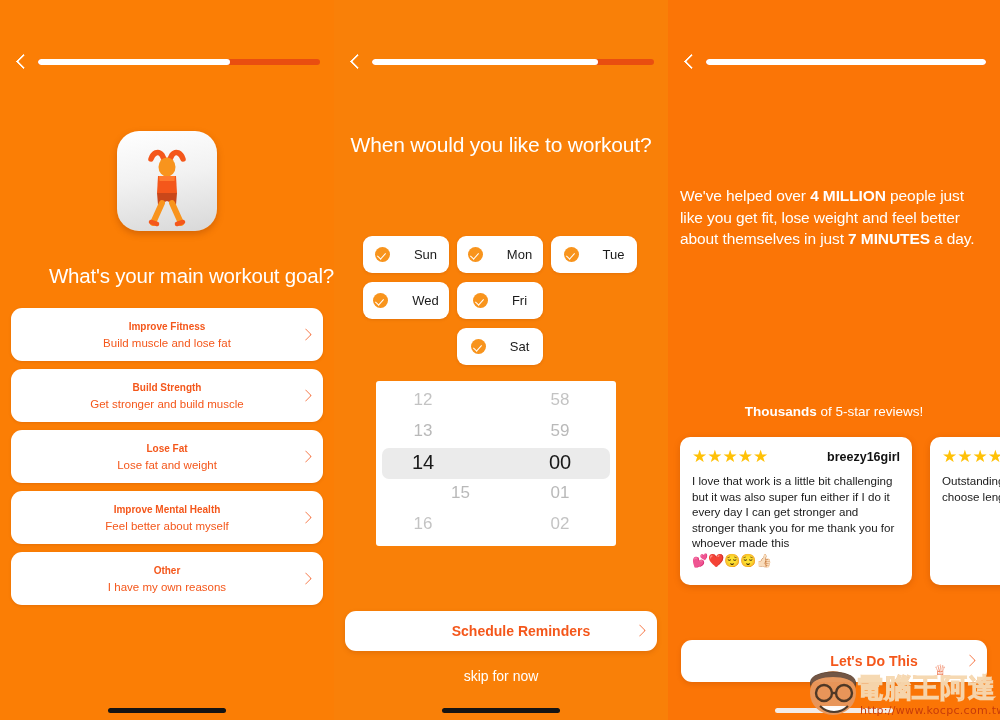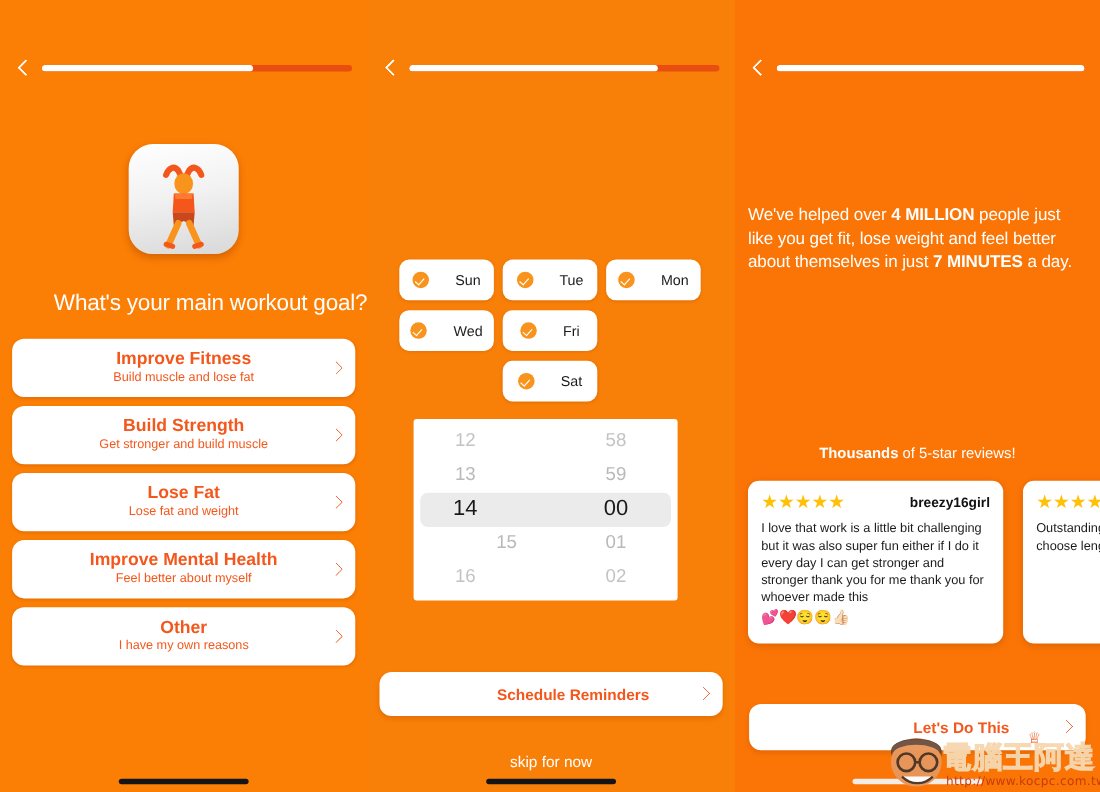--- a/index.html
+++ b/index.html
@@ -106,21 +106,21 @@
     height: 53px;
     margin-bottom: 8px;
     display: flex;
     flex-direction: column;
     align-items: center;
     justify-content: center;
     box-shadow: 0 1px 3px rgba(140,50,0,.18);
   }
   .goal-title {
     color: #F4571B;
-    font-size: 16px;
+    font-size: 10px;
     font-weight: bold;
     line-height: 17px;
   }
   .goal-sub {
     color: #F4571B;
     font-size: 11.5px;
     line-height: 16px;
   }
   .chev-right {
     position: absolute;
@@ -240,21 +240,20 @@
     font-weight: bold;
     margin-left: 40px;
   }
   .p2-cta { left: 11px; right: 11px; top: 611px; height: 40px; }
   .skip-link {
     position: absolute;
     top: 668px; left: 0; right: 0;
     text-align: center;
     color: #fff;
     font-size: 14px;
-    margin-top: 16px;
   }
 
   
   .p3-intro {
     position: absolute;
     top: 185px; left: 12px; right: 14px;
     color: #fff;
     font-size: 15.5px;
     line-height: 21.5px;
     letter-spacing: -0.1px;
@@ -423,33 +422,34 @@
 
   <div class="panel p2">
 
     <div class="topbar">
       <div class="back-chevron"></div>
       <div class="progress-track">
         <div class="progress-fill" id="p2fill" style="width: 80%;"></div>
       </div>
     </div>
 
+    <div class="p2-title">When would you like to workout?</div>
 
     <div class="days-grid" id="days-grid">
         <div class="day-pill">
           <span class="check-badge"></span>
           <span class="day-label">Sun</span>
         </div>
         <div class="day-pill">
           <span class="check-badge"></span>
-          <span class="day-label">Tue</span>
+          <span class="day-label">Mon</span>
         </div>
         <div class="day-pill">
           <span class="check-badge"></span>
-          <span class="day-label">Mon</span>
+          <span class="day-label">Tue</span>
         </div>
         <div class="day-pill">
           <span class="check-badge"></span>
           <span class="day-label">Wed</span>
         </div>
         <div class="day-pill">
           <span class="check-badge"></span>
           <span class="day-label">Fri</span>
         </div>
         <div class="day-pill sat">

